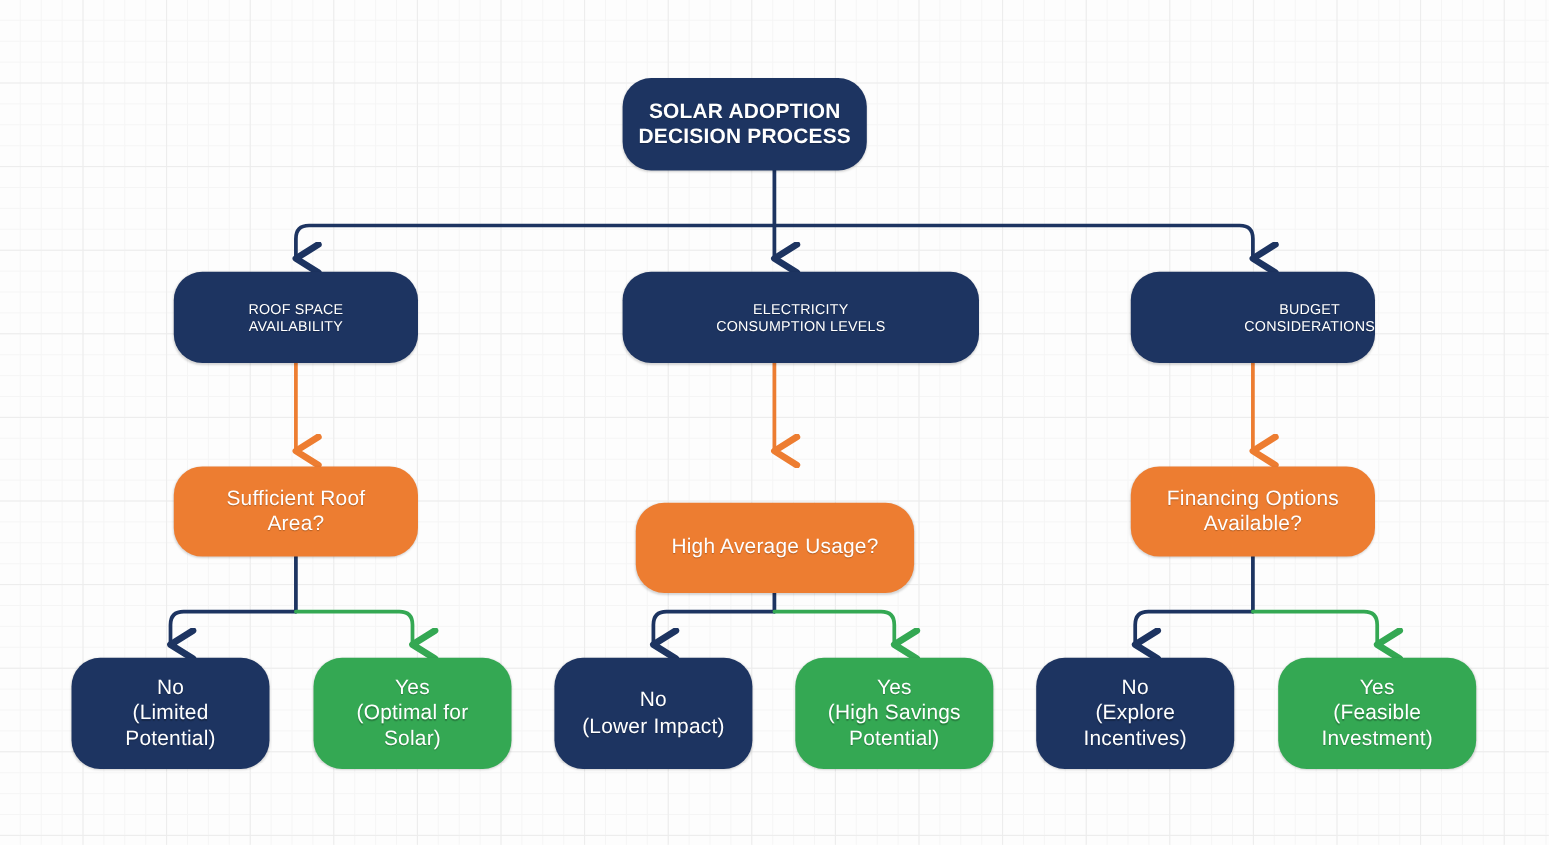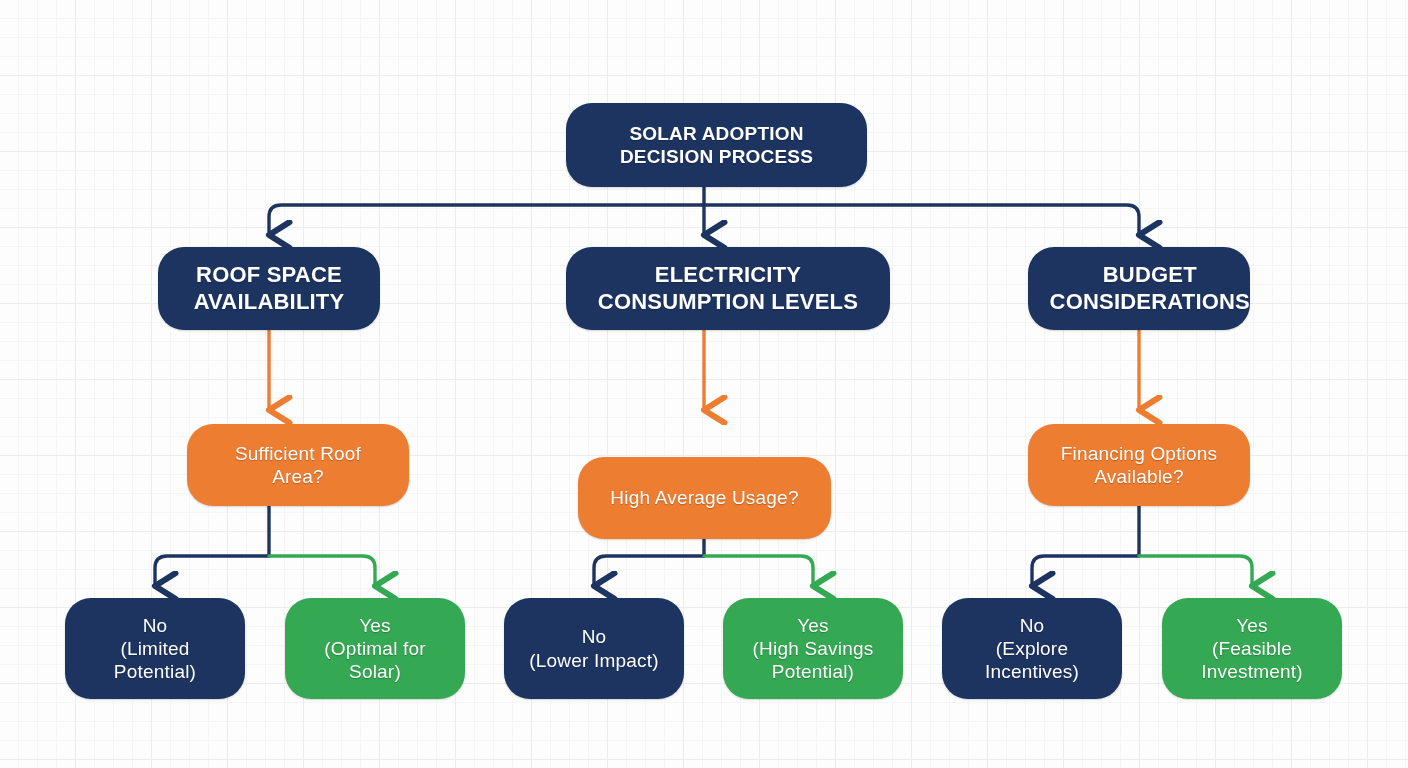--- a/index.html
+++ b/index.html
@@ -46,21 +46,21 @@
     white-space: pre-line;
     letter-spacing: 0.2px;
     text-shadow: 0 1px 1px rgba(0,0,0,0.25);
     box-shadow: 0 1px 2px rgba(0,0,0,0.16);
   }
   .node.navy  { background-color: #1d3461; }
   .node.orange{ background-color: #ed7d31; }
   .node.green { background-color: #34a853; }
 
   .lvl1 { font-size: 19px; font-weight: bold; }
-  .lvl2 { font-size: 22px; font-weight: bold; }
+  .lvl2 { font-size: 13px; font-weight: normal; }
   .lvl3 { font-size: 19px; font-weight: normal; }
   .leaf { font-size: 19px; font-weight: normal; }
 </style>
 </head>
 <body>
 
 <div id="canvas">
 
   <svg id="edges" viewBox="0 0 1408 768" xmlns="http://www.w3.org/2000/svg">
     <defs>
@@ -96,41 +96,41 @@
       <path stroke="#1d3461" d="M704,506 L704,556"></path>
       <path stroke="#1d3461" marker-end="url(#arrow-navy)" d="M704,556 L606,556 Q594,556 594,568 L594,586"></path>
       <path stroke="#34a853" marker-end="url(#arrow-green)" d="M704,556 L801,556 Q813,556 813,568 L813,586"></path>
 
       <path stroke="#1d3461" d="M1139,506 L1139,556"></path>
       <path stroke="#1d3461" marker-end="url(#arrow-navy)" d="M1139,556 L1044,556 Q1032,556 1032,568 L1032,586"></path>
       <path stroke="#34a853" marker-end="url(#arrow-green)" d="M1139,556 L1240,556 Q1252,556 1252,568 L1252,586"></path>
     </g>
   </svg>
 
-  <div class="node navy lvl1" style="left:566px; top:71px; width:301px; height:84px;margin-top:32px;">
+  <div class="node navy lvl1" style="left:566px; top:71px; width:222px; height:84px;">
     <span>SOLAR ADOPTION
 DECISION PROCESS</span>
   </div>
 
   <div class="node navy lvl2" style="left:158px; top:247px; width:222px; height:83px;">
     <span>ROOF SPACE
 AVAILABILITY</span>
   </div>
 
   <div class="node navy lvl2" style="left:566px; top:247px; width:324px; height:83px;">
     <span>ELECTRICITY
 CONSUMPTION LEVELS</span>
   </div>
 
   <div class="node navy lvl2" style="left:1028px; top:247px; width:222px; height:83px;justify-content:flex-end;">
     <span>BUDGET
 CONSIDERATIONS</span>
   </div>
 
-  <div class="node orange lvl3" style="left:158px; top:424px; width:222px; height:82px;margin-left:29px;">
+  <div class="node orange lvl3" style="left:158px; top:424px; width:222px; height:82px;">
     <span>Sufficient Roof
 Area?</span>
   </div>
 
   <div class="node orange lvl3" style="left:578px; top:424px; width:253px; height:82px;margin-top:33px;">
     <span>High Average Usage?</span>
   </div>
 
   <div class="node orange lvl3" style="left:1028px; top:424px; width:222px; height:82px;">
     <span>Financing Options

